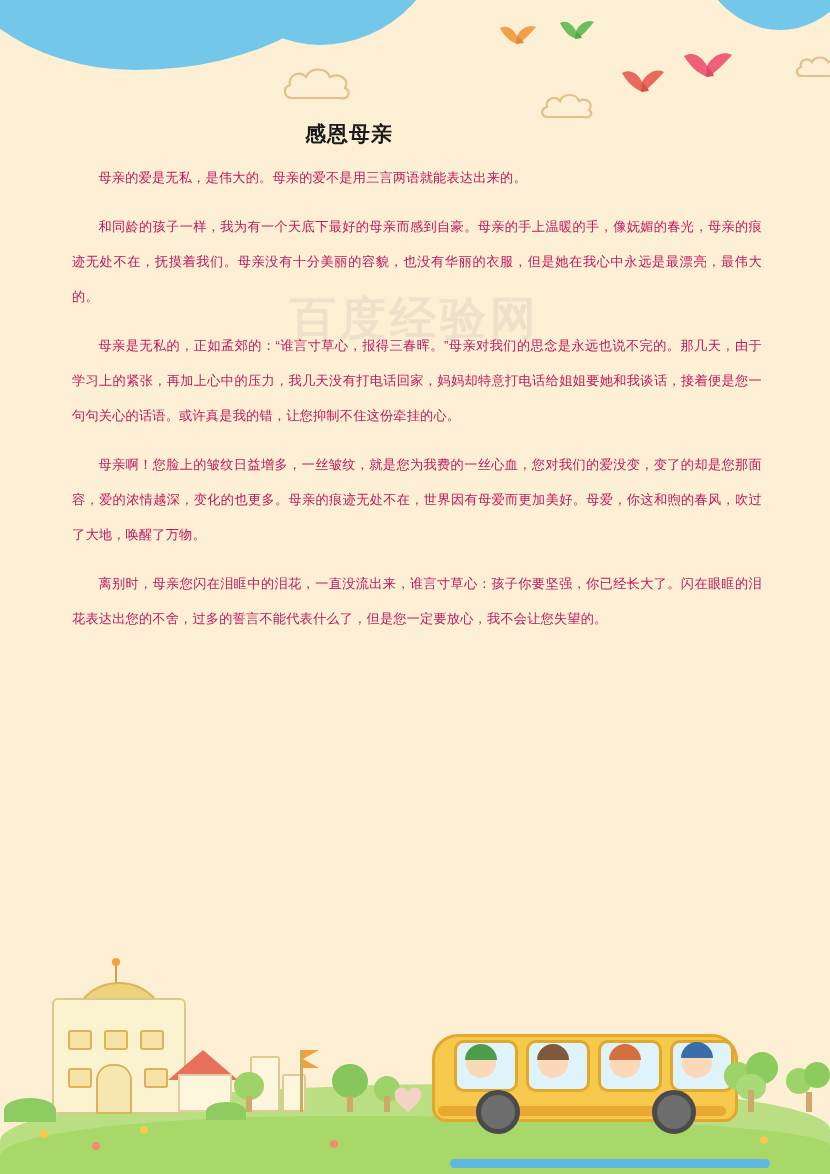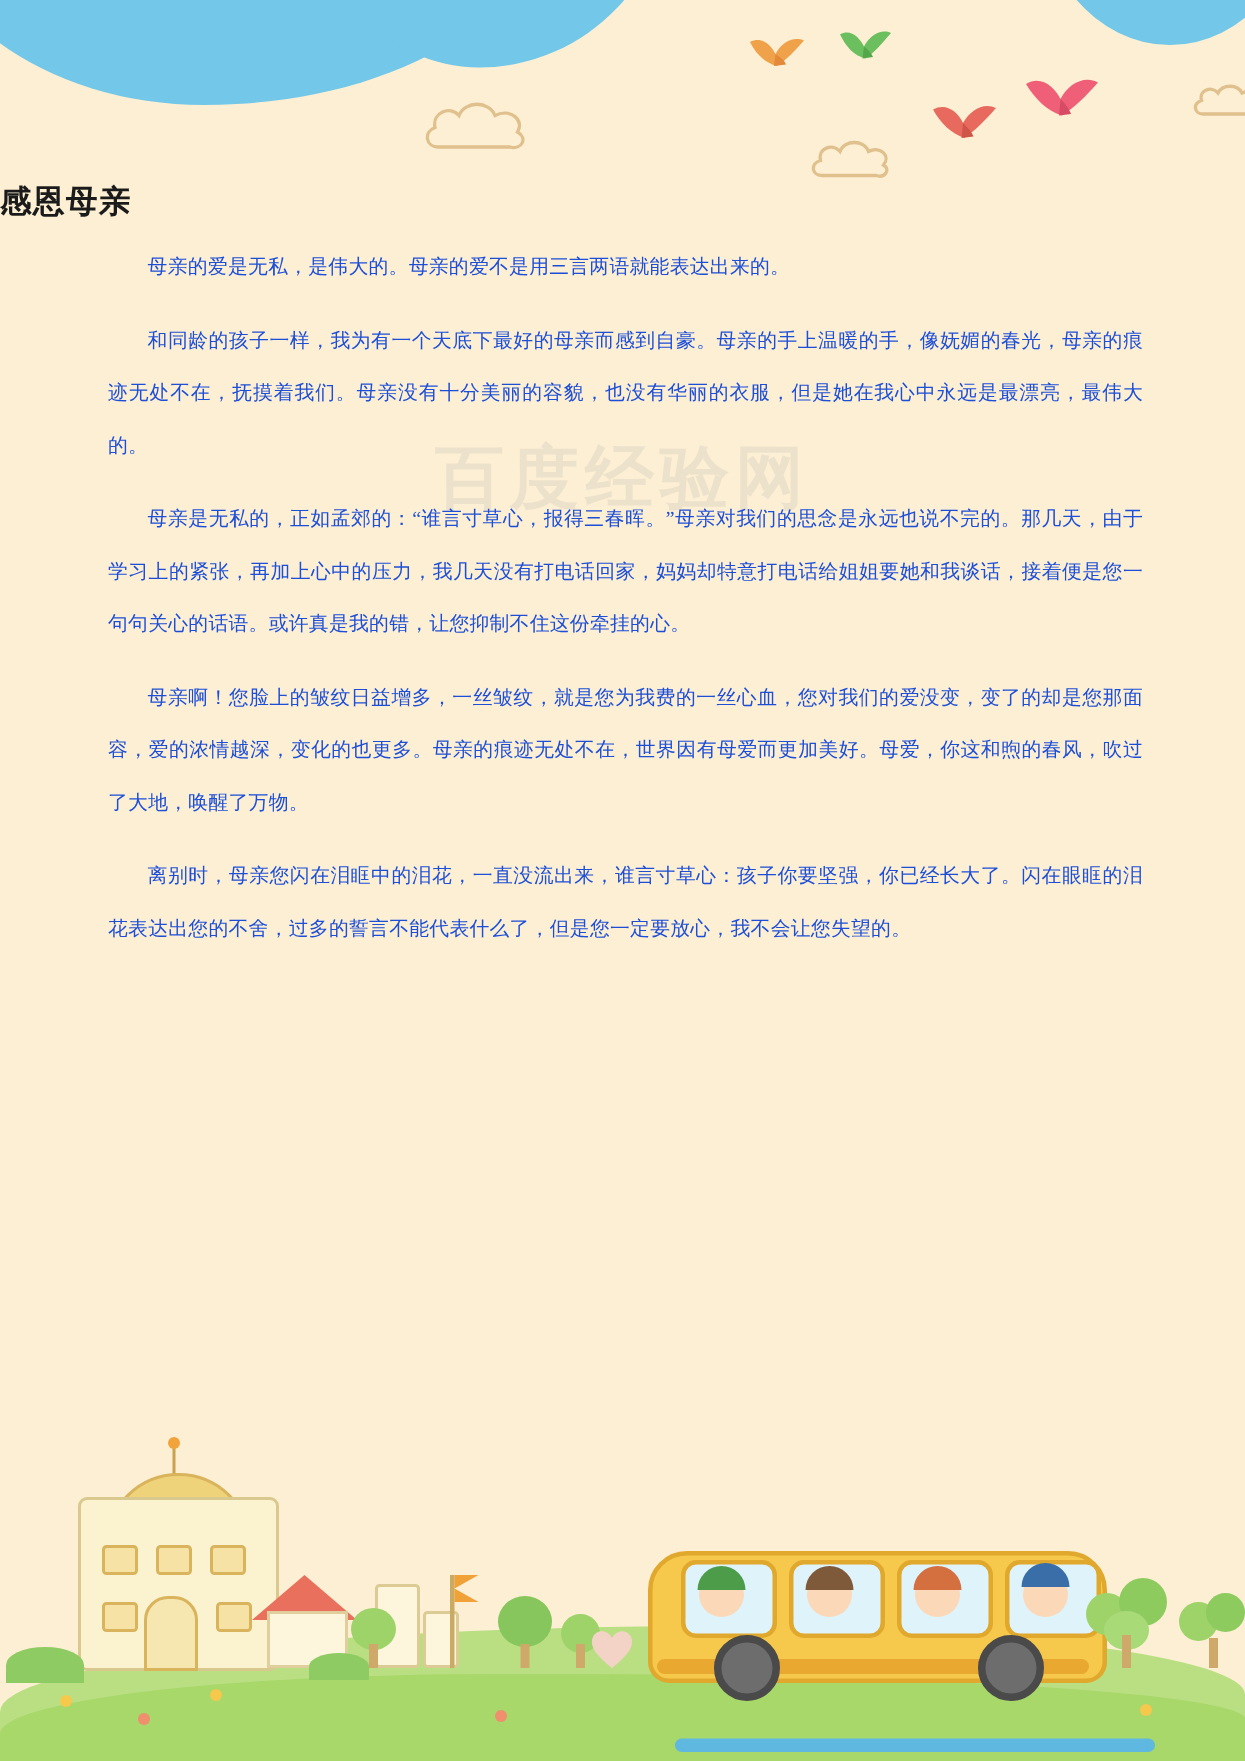--- a/index.html
+++ b/index.html
@@ -60,41 +60,40 @@
   .cloud-outline {
     position: absolute;
   }
 
   
   .doc-title {
     position: absolute;
     top: 120px;
     left: 0;
     width: 698px;
-    text-align: left;
+    text-align: center;
     font-size: 21px;
     font-weight: bold;
     color: #1b1b1b;
     letter-spacing: 1px;
   }
   .doc-body {
     position: absolute;
     top: 160px;
     left: 72px;
     width: 690px;
   }
   .para {
     font-size: 13.2px;
     line-height: 35px;
-    color: #1d4ed8;
+    color: #be185d;
     text-indent: 2em;
     margin: 0 0 14px 0;
     text-align: justify;
     letter-spacing: 0.2px;
-    font-family: Liberation Serif, serif;
   }
 
   
   .watermark {
     position: absolute;
     top: 288px;
     left: 0;
     width: 830px;
     text-align: center;
     font-size: 46px;

